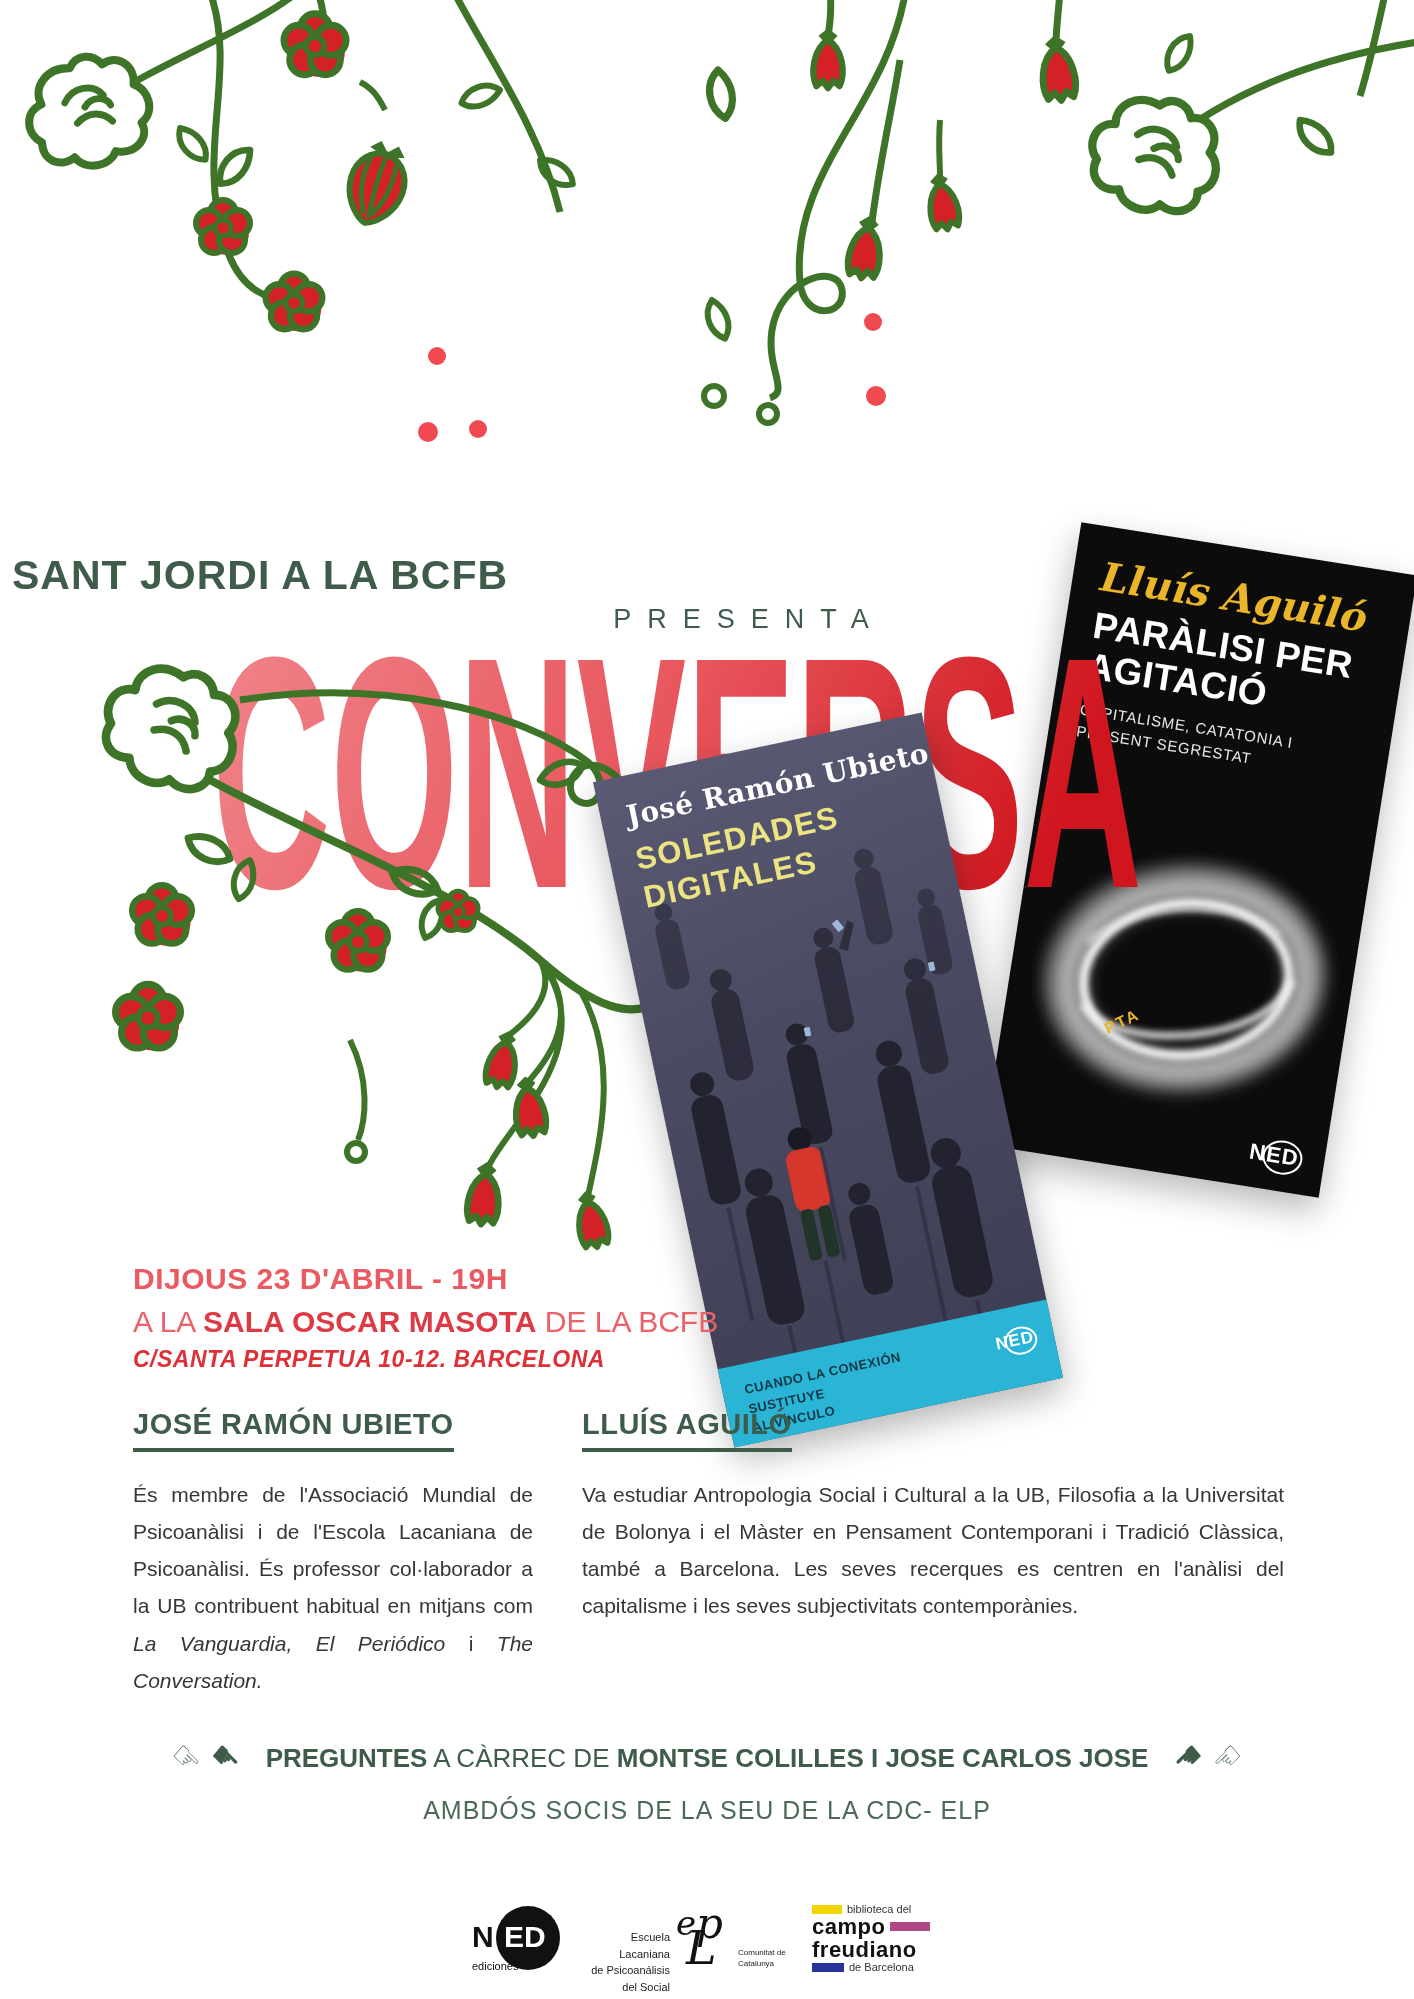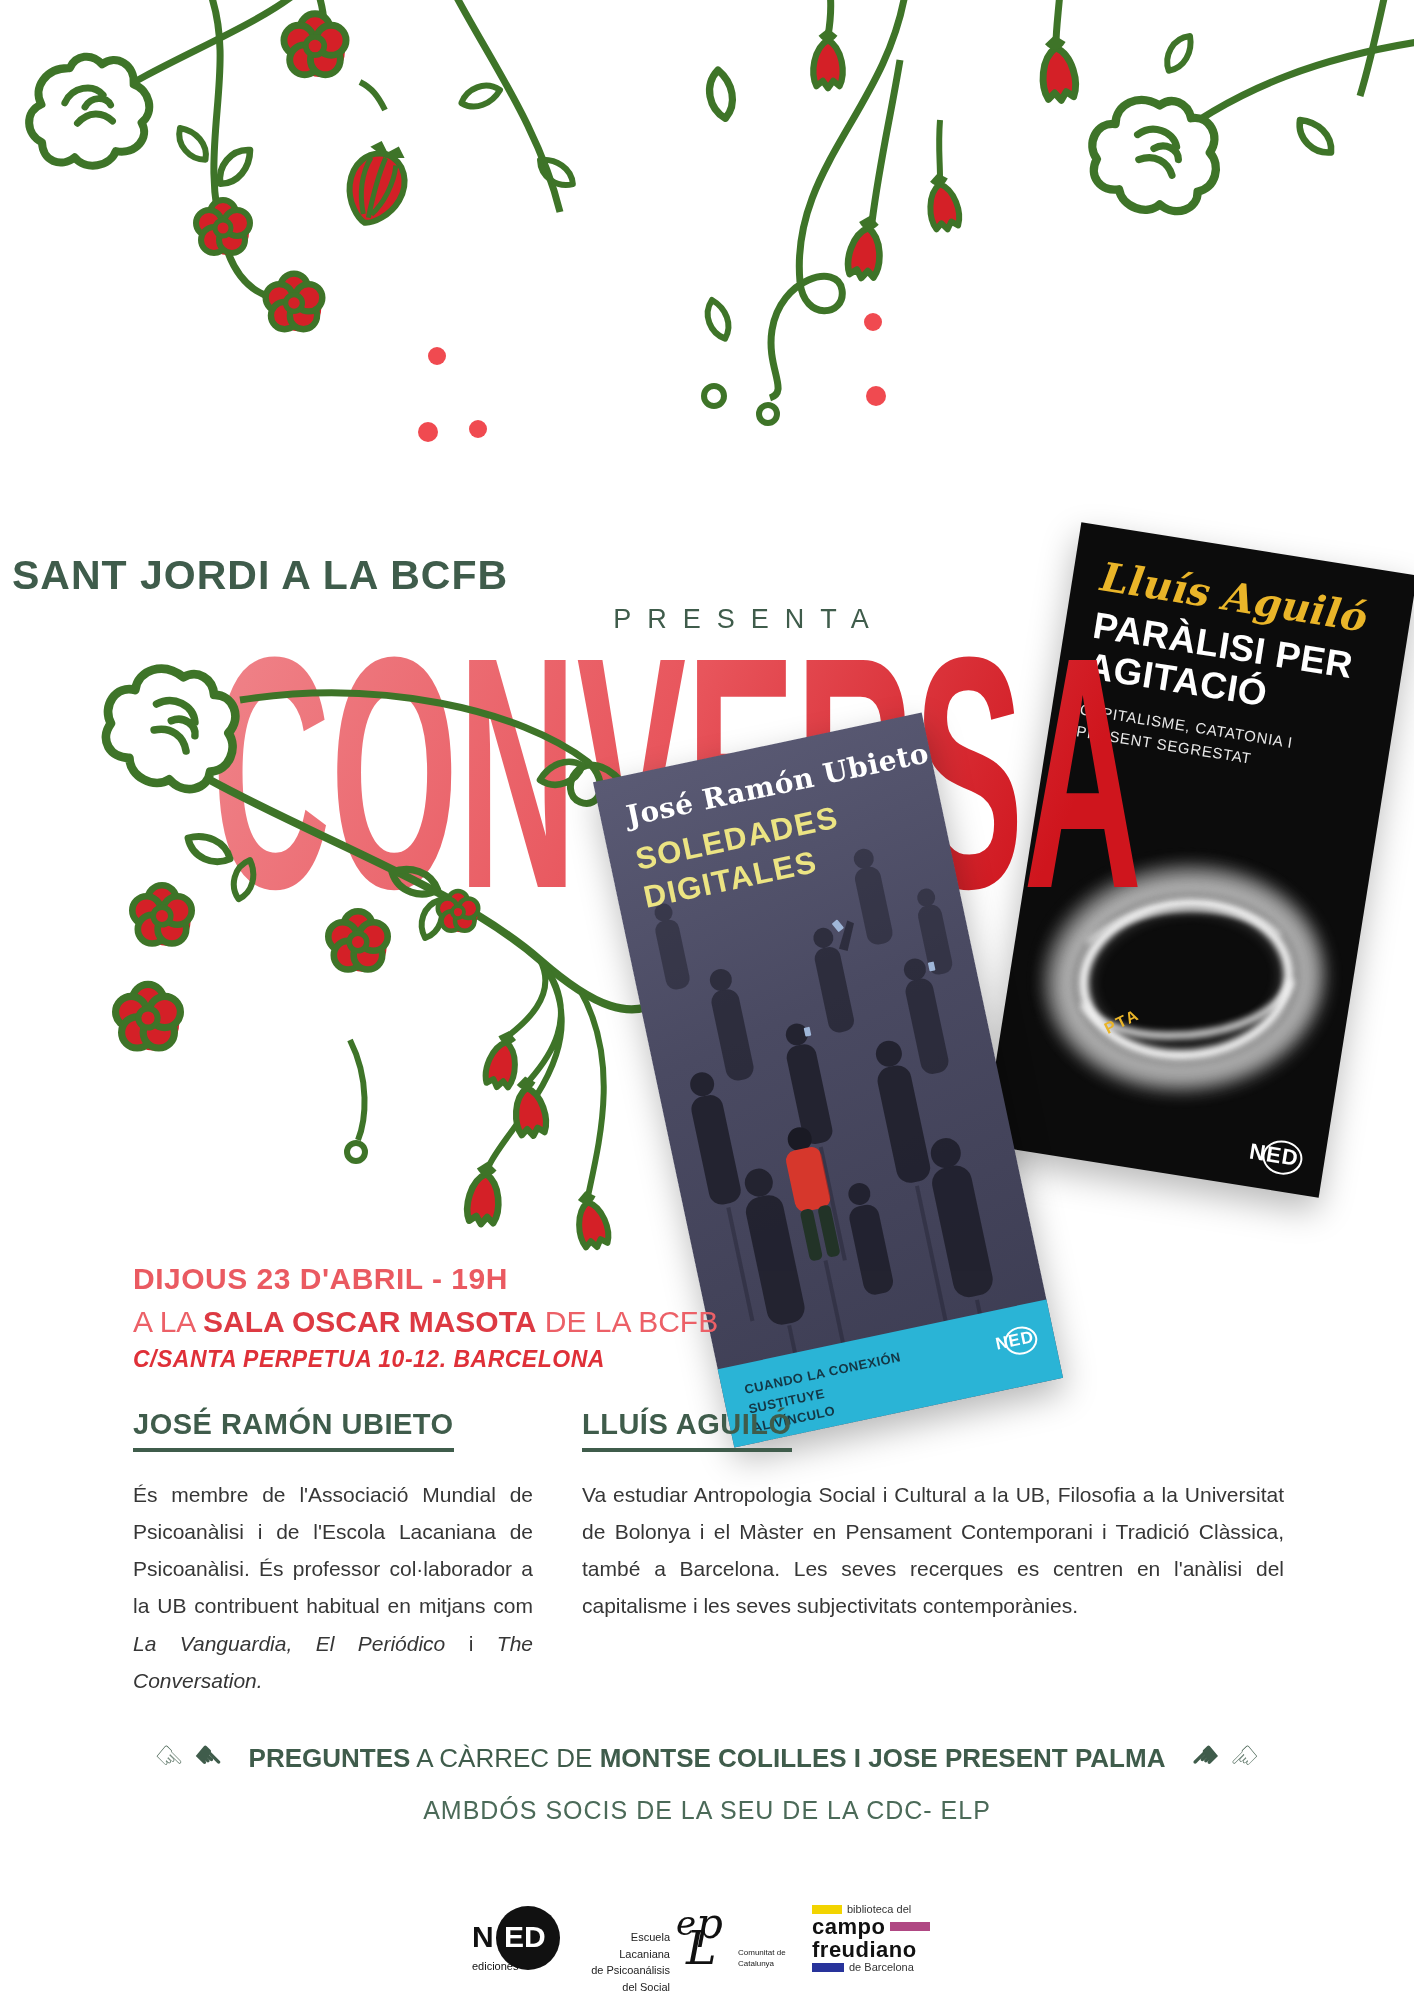--- a/index.html
+++ b/index.html
@@ -324,21 +324,21 @@
     <div class="bio"><span>És membre de l'Associació Mundial de Psicoanàlisi i de l'Escola Lacaniana de Psicoanàlisi. És professor col·laborador a la UB contribuent habitual en mitjans com </span><i>La Vanguardia, El Periódico</i><span> i </span><i>The Conversation.</i></div>
   </div>
   <div class="abs col-right z6">
     <div class="spk-name">LLUÍS AGUILÓ</div>
     <div class="bio">Va estudiar Antropologia Social i Cultural a la UB, Filosofia a la Universitat de Bolonya i el Màster en Pensament Contemporani i Tradició Clàssica, també a Barcelona. Les seves recerques es centren en l'anàlisi del capitalisme i les seves subjectivitats contemporànies.</div>
   </div>
 
   <div class="abs foot1 z6">
     <span class="hand" style="transform:rotate(45deg);">☞</span>
     <span class="hand" style="transform:rotate(45deg);margin-left:-16px;">☛</span>
-    <span class="foot1-text"><b>PREGUNTES</b><span> A CÀRREC DE </span><b>MONTSE COLILLES I JOSE PRESENT PALMA</b></span>
+    <span class="foot1-text"><b>PREGUNTES</b><span> A CÀRREC DE </span><b>MONTSE COLILLES I JOSE CARLOS JOSE</b></span>
     <span class="hand" style="transform:rotate(-45deg);">☚</span>
     <span class="hand" style="transform:rotate(-45deg);margin-left:-16px;">☜</span>
   </div>
   <div class="abs foot2 z6">AMBDÓS SOCIS DE LA SEU DE LA CDC- ELP</div>
 
   <div class="abs logos z6">
     <div class="lg-ned">
       <div class="disc"></div>
       <span class="n">N</span>
       <span class="ed">ED</span>

